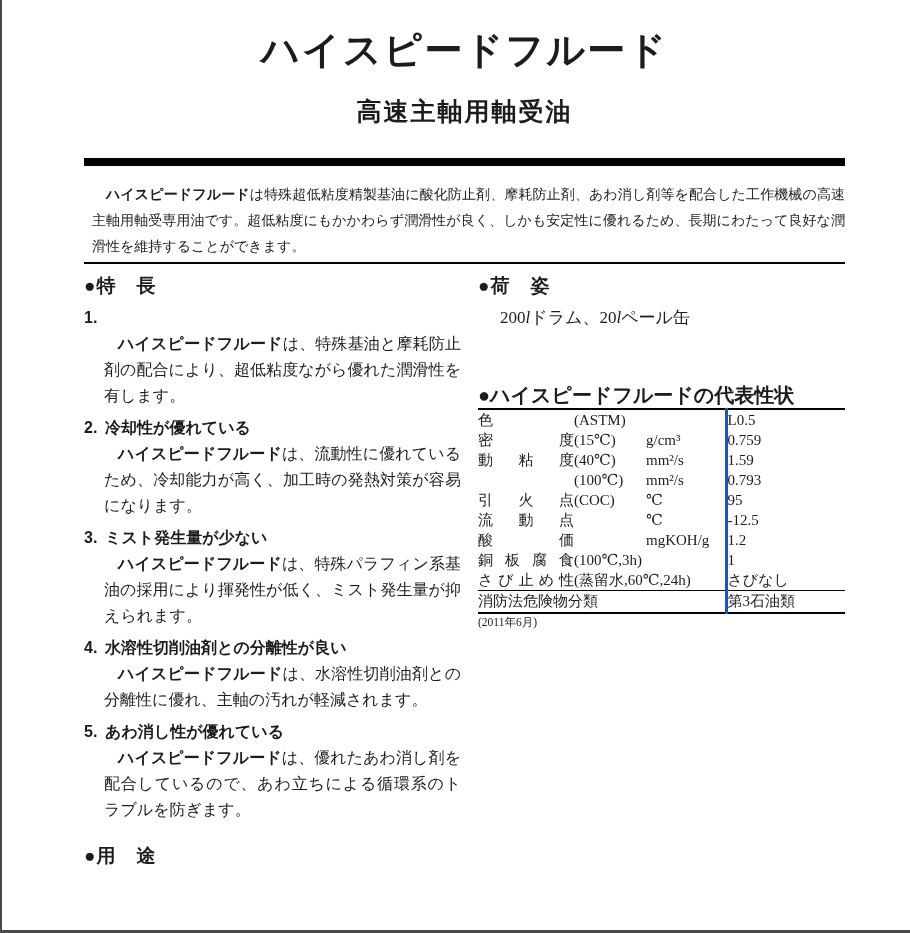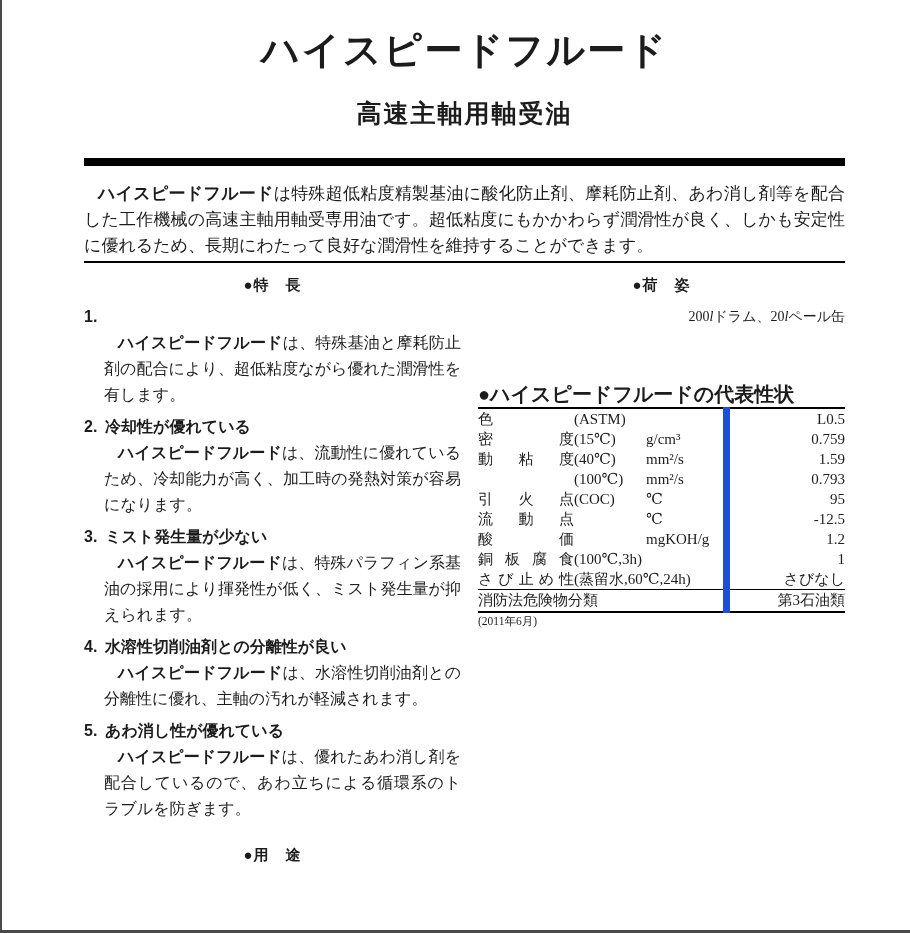--- a/index.html
+++ b/index.html
@@ -18,74 +18,74 @@
 
   .page { position: absolute; left: 84px; top: 16px; width: 761px; }
 
   .title {
     margin-top: 12px; text-align: center;
     font-family: "Liberation Sans", "DejaVu Sans", sans-serif;
     font-weight: bold; font-size: 38px; line-height: 44px; letter-spacing: 2px;
   }
   .subtitle {
     margin-top: 26px; text-align: center;
-    font-family: Liberation Sans, sans-serif;
+    font-family: Liberation Mono, monospace;
     font-weight: 600; font-size: 25px; line-height: 31px; letter-spacing: 2px;
   }
   .bar { margin-top: 29px; height: 8px; background: #000000; }
 
   .intro {
-    margin: 15px 0 0 0; font-size: 17px; line-height: 26px;
+    margin: 15px 0 0 8px; font-size: 14px; line-height: 26px;
     text-indent: 14px; text-align: justify;
   }
   .lead { font-family: "Liberation Sans", "DejaVu Sans", sans-serif; font-weight: bold; }
 
   .rule { margin-top: 2px; border-top: 2px solid #000000; }
 
   .columns { display: flex; margin-top: 9px; }
   .col-left  { width: 377px; }
   .col-right { width: 367px; margin-left: 17px; }
 
   .sec-heading {
     font-family: "Liberation Sans", "DejaVu Sans", sans-serif;
-    font-weight: bold; font-size: 15px; line-height: 26px; letter-spacing: 1px; text-align: center;
+    font-weight: bold; font-size: 19px; line-height: 26px; letter-spacing: 1px;
   }
   .col-left .sec-heading, .col-right .sec-heading { margin: 0; }
 
   .feature { margin-top: 6px; }
   .f-line { display: flex; font-family: "Liberation Sans", "DejaVu Sans", sans-serif;
             font-weight: bold; font-size: 16px; line-height: 26px; }
   .f-num { width: 21px; flex: 0 0 21px; }
   .f-body {
     margin: 0 0 0 20px; font-size: 16px; line-height: 26px;
     text-indent: 14px; text-align: justify;
   }
 
   .usage { margin-top: 20px; }
   .usage .f-body { margin-top: 0; }
 
-  .pack-text { margin: 6px 0 0 22px; font-size: 14px; line-height: 26px; text-align: right; }
+  .pack-text { margin: 6px 0 0 22px; font-size: 17px; line-height: 26px; }
   .pack-text i { font-style: italic; }
 
   .props-heading {
     margin-top: 51px;
     font-family: "Liberation Sans", "DejaVu Sans", sans-serif;
     font-weight: bold; font-size: 20px; line-height: 26px;
   }
 
   table.props {
     width: 367px; border-collapse: collapse; table-layout: fixed;
     border-top: 2px solid #000; border-bottom: 2px solid #000;
     font-size: 15px;
   }
   table.props td { padding: 0; height: 20px; line-height: 20px; white-space: nowrap; overflow: visible; }
   td.name  { padding-right: 14px; text-align: justify; text-align-last: justify; }
   td.cond  {}
   td.unit  {}
-  td.val   { border-left: 7px solid #1d4ed8; text-align: right; }
+  td.val   { border-left: 3px solid #1d4ed8; text-align: left; }
   tr.class-row td { border-top: 1.5px solid #000; height: 21px; line-height: 21px; }
   td.cname { text-align: left; margin-left: 36px; }
 
   .footnote { margin-top: 14px; font-size: 11.5px; line-height: 16px; white-space: nowrap; }
   .footnote-date { font-size: 11.5px; line-height: 16px; }
 </style>
 </head>
 <body>
 
 <div class="scan-left"></div>

